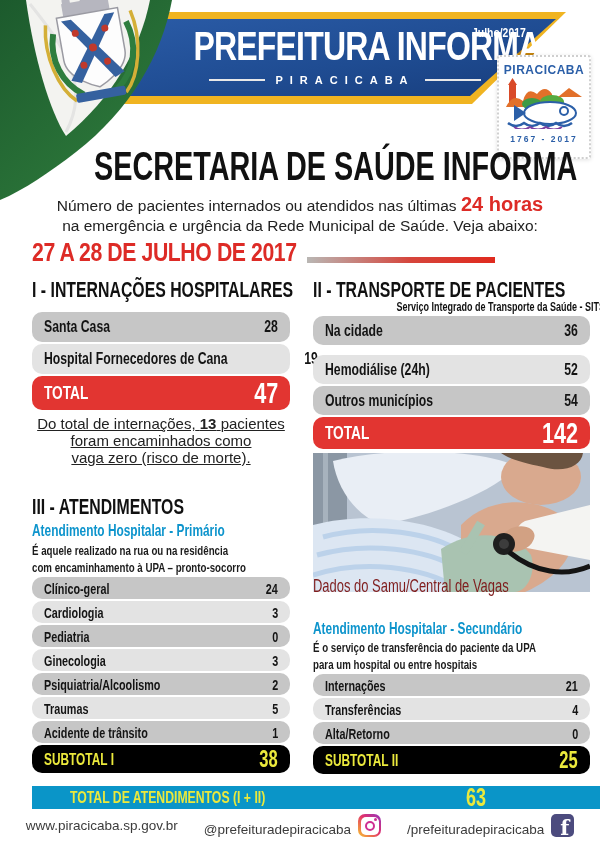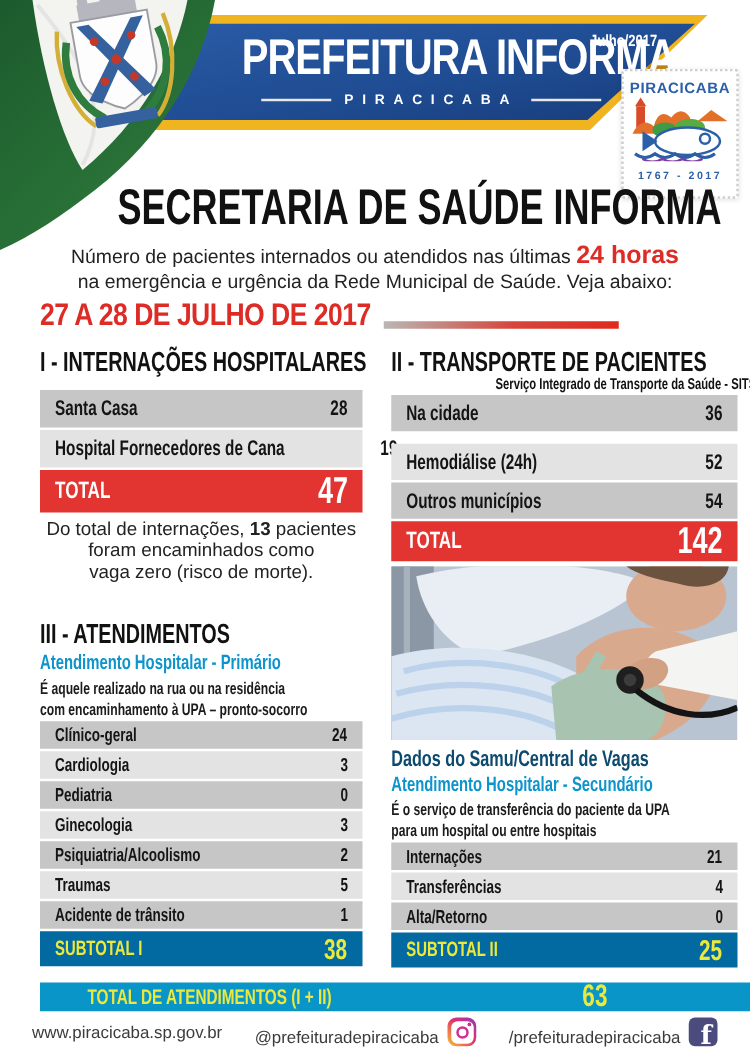--- a/index.html
+++ b/index.html
@@ -34,33 +34,33 @@
   .date-text{position:absolute;left:32px;top:238px;color:#dd2b26;font-size:25px;
              font-weight:800;letter-spacing:-.5px;}
   .date-line{position:absolute;left:307px;top:257px;width:188px;height:6px;
              background:linear-gradient(to right,#b9b7b4,#d6453c 55%,#e02a1e);}
   
   .sec-title{font-size:22px;font-weight:bold;color:#111;}
   .sec-sub-blue{font-size:16.5px;font-weight:bold;color:#0d94cc;}
   .sec-desc{font-size:13.5px;font-weight:bold;color:#1c1c1c;line-height:16.5px;}
   
   .trow{display:flex;justify-content:space-between;align-items:center;padding:0 12px;
-        margin-bottom:2px;font-weight:bold;color:#141414;}
+        margin-bottom:2px;font-weight:bold;color:#141414;border-radius:10px;}
   .trow.big{height:30px;font-size:17px;}
   .trow.small{height:22px;font-size:15px;}
   .g1{background:#c6c6c6;}
   .g2{background:#e3e3e3;}
   .total-red{background:#e23531;color:#fff;height:34px;margin-bottom:0;}
   .total-red .tl{font-size:19px;}
   .total-red .tv{font-size:30px;}
-  .subtotal-blue{background:#0369a1;color:#ebe93c;height:28px;margin-bottom:0;}
+  .subtotal-blue{background:#000000;color:#ebe93c;height:28px;margin-bottom:0;}
   .subtotal-blue .tl{font-size:16.5px;}
   .subtotal-blue .tv{font-size:23px;}
   .note{position:absolute;left:32px;top:415px;width:258px;text-align:center;
-        font-size:15px;line-height:17px;color:#222;}
+        font-size:15px;line-height:17px;color:#222;text-decoration:underline;}
   
   .abs{position:absolute;}
   .photo{position:absolute;left:313px;top:453px;width:277px;height:139px;}
   
   .grand-bar{position:absolute;left:32px;top:786px;width:568px;height:23px;background:#0a95c8;
              display:flex;align-items:center;justify-content:space-between;gap:14px;
              padding-right:110px;box-sizing:border-box;color:#ebe93c;}
   .grand-bar .gl{font-size:17px;font-weight:bold;}
   .grand-bar .gv{font-size:25px;font-weight:bold;}
   
@@ -238,21 +238,21 @@
     <path d="M148,72 C178,40 232,44 258,70 C266,92 254,120 212,139 L148,139 Z" fill="#d9a98e"></path>
     <path d="M128,96 C160,74 202,80 218,102 C224,122 212,139 202,139 L132,139 Z" fill="#a9c3b1"></path>
     <path d="M150,100 L168,70 M205,96 L224,74" stroke="#a9c3b1" stroke-width="9" fill="none"></path>
     <path d="M277,52 L212,68 C200,74 200,90 214,95 L277,107 Z" fill="#f4f4f2"></path>
     <ellipse cx="204" cy="86" rx="18" ry="12" fill="#d2a183" transform="rotate(-18 204 86)"></ellipse>
     <circle cx="191" cy="91" r="11" fill="#1f1f1f"></circle>
     <circle cx="191" cy="91" r="5" fill="#3c3c3c"></circle>
     <path d="M196,99 C222,120 252,124 277,113" stroke="#141414" stroke-width="5" fill="none"></path>
   </svg>
 
-  <div class="abs" style="left:313px;top:597px;font-size:18px;font-weight:bold;color:#0c4a6e;">
+  <div class="abs" style="left:313px;top:576px;font-size:18px;font-weight:normal;color:#7f1d1d;">
     <span class="cx">Dados do Samu/Central de Vagas</span>
   </div>
   <div class="abs sec-sub-blue" style="left:313px;top:619px;">
     <span class="cx">Atendimento Hospitalar - Secundário</span>
   </div>
   <div class="abs sec-desc" style="left:313px;top:640px;">
     <span class="cx">É o serviço de transferência do paciente da UPA</span><br>
     <span class="cx">para um hospital ou entre hospitais</span>
   </div>
   <div class="abs" style="left:313px;top:674px;width:277px;">

